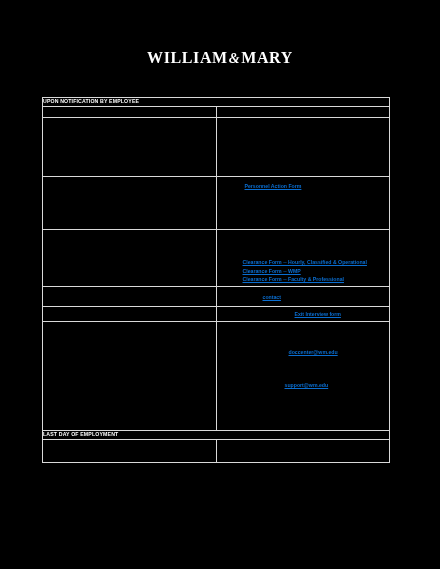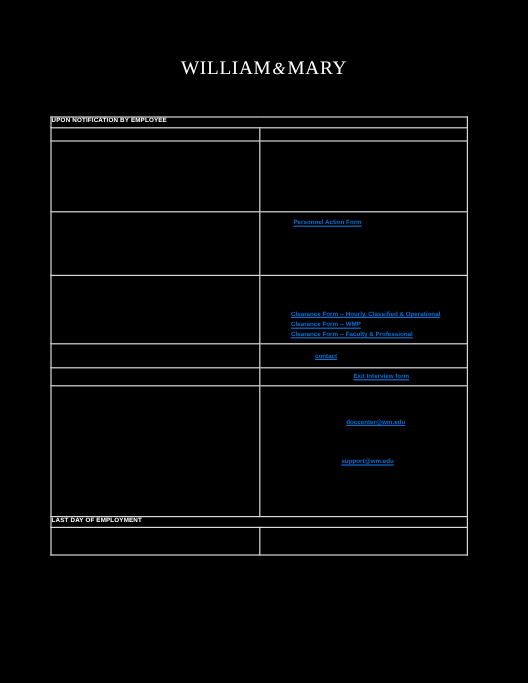--- a/index.html
+++ b/index.html
@@ -23,21 +23,21 @@
     left: 0;
     top: 44px;
     width: 440px;
     height: 28px;
     display: flex;
     align-items: center;
     justify-content: center;
   }
   #logo-text {
     font-family: "Liberation Serif", "DejaVu Serif", serif;
-    font-weight: 400;
+    font-weight: 700;
     font-size: 16px;
     letter-spacing: 0.6px;
     color: #ffffff;
     white-space: nowrap;
     line-height: 1;
     font-variant: small-caps;
     text-transform: uppercase;
   }
   #logo-text .big { font-size: 16px; }
   #logo-text .amp {

